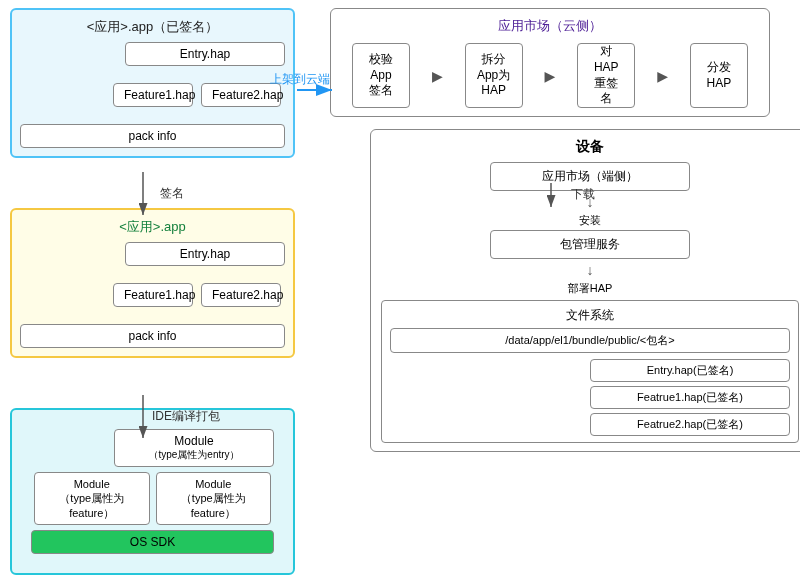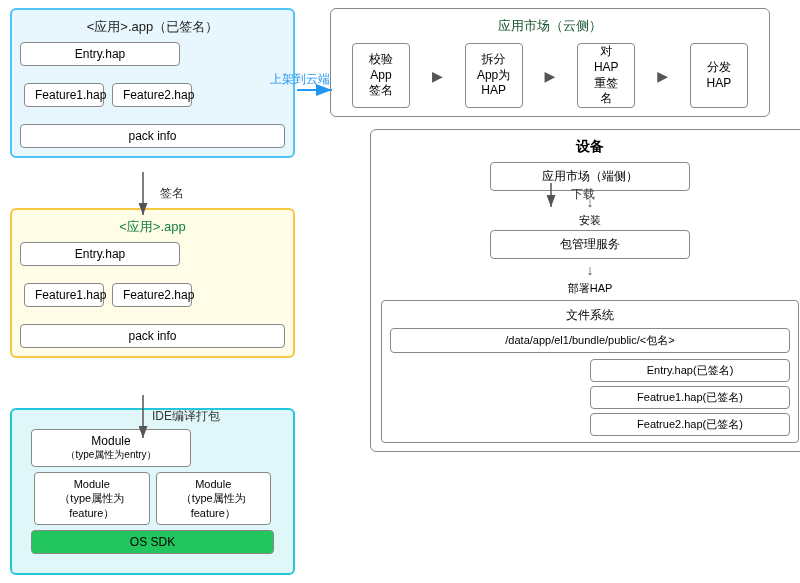--- a/index.html
+++ b/index.html
@@ -59,21 +59,21 @@
       border: 2px solid #26c6da;
       border-radius: 6px;
       background: #e0f7fa;
       padding: 19px;
       width: 285px;
       margin-top: 50px;
     }
 
     .hap-row {
       display: flex;
-      justify-content: flex-start;
+      justify-content: flex-end;
       margin-bottom: 5px;
     }
     .hap-item {
       border: 1.5px solid #888;
       border-radius: 4px;
       background: #fff;
       padding: 4px 10px;
       font-size: 12px;
       text-align: center;
     }
@@ -107,21 +107,21 @@
     .cloud-section {
       border: 1.5px solid #888;
       border-radius: 6px;
       padding: 8px 10px;
       width: 440px;
     }
     .cloud-title {
       text-align: center;
       font-size: 13px;
       margin-bottom: 8px;
-      color: #14532d;
+      color: #4c1d95;
     }
     .cloud-steps {
       display: flex;
       justify-content: space-around;
       align-items: center;
     }
     .cloud-step {
       border: 1.5px solid #888;
       border-radius: 4px;
       background: #fff;

